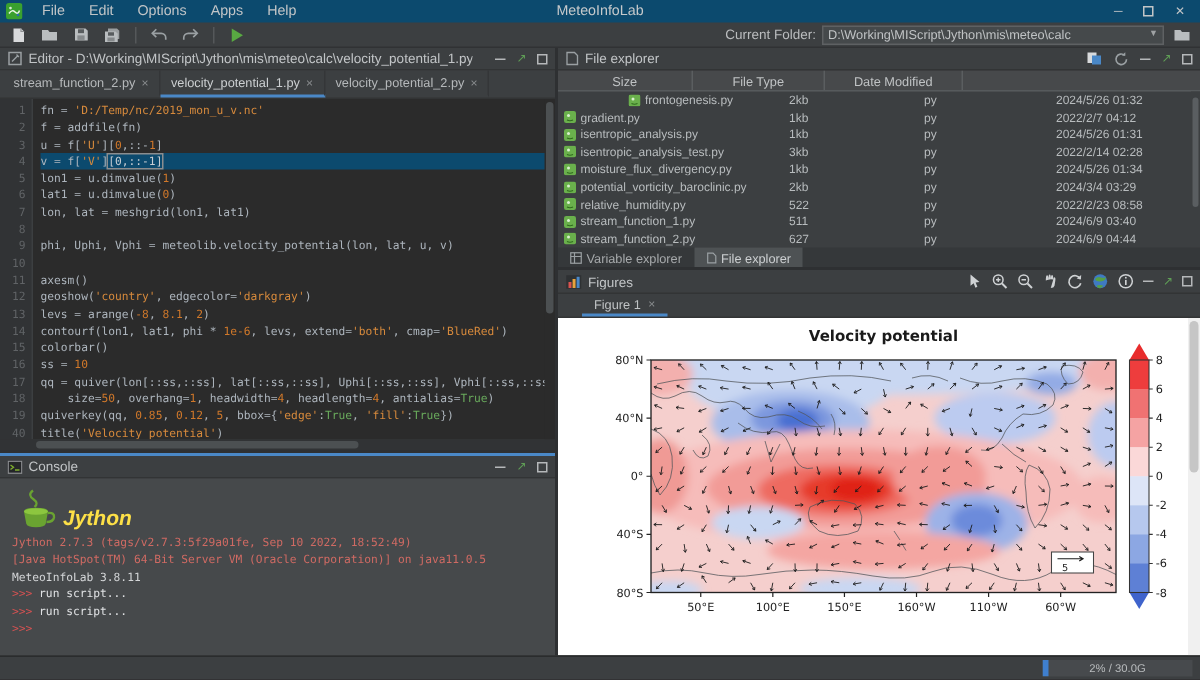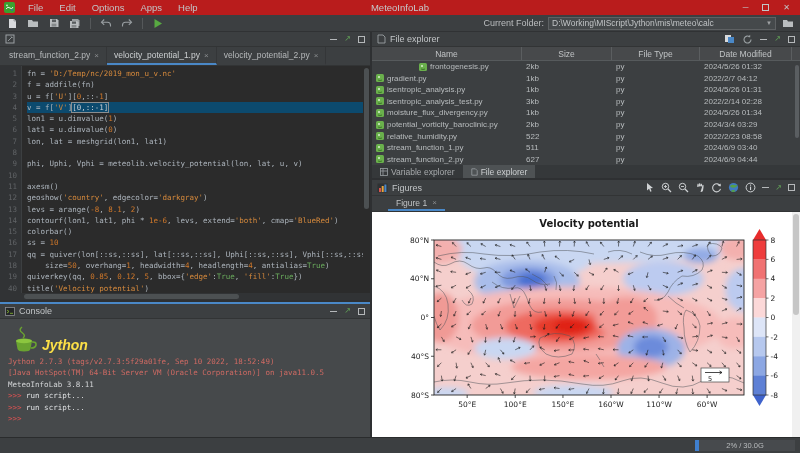--- a/index.html
+++ b/index.html
@@ -2,21 +2,21 @@
 <html><head>
 <meta charset="utf-8">
 <style>
   * { box-sizing: border-box; margin: 0; padding: 0; }
   html,body { width:800px; height:453px; overflow:hidden; background:#2b2b2b;
               font-family:"Liberation Sans", sans-serif; }
   .win { width:800px; height:453px; background:#3c3f41; display:flex; flex-direction:column;
          color:#bbbdbf; position:relative; }
 
   
-  .titlebar { height:15px; display:flex; align-items:center; background:#b91c1c;
+  .titlebar { height:15px; display:flex; align-items:center; background:#0c4a6e;
               font-size:9.5px; color:#c2c5c7; position:relative; flex:0 0 auto; }
   .appicon { margin:0 6px 0 4px; display:flex; }
   .menus { display:flex; gap:2px; }
   .menu-item { padding:0 7px; cursor:default; }
   .wtitle { position:absolute; left:0; right:0; text-align:center; font-size:9.5px;
             color:#c6c9cb; pointer-events:none; }
   .wctrls { margin-left:auto; display:flex; align-items:center; gap:14px; padding-right:10px; z-index:2; }
   .wctrl { font-size:8px; color:#c2c5c7; line-height:1; }
   .wbox { width:7px; height:7px; border:1px solid #c2c5c7; display:inline-block; }
 
@@ -209,20 +209,21 @@
 
   <div class="main">
     <div class="col-left">
 
       <section class="panel editor">
         <header class="phead">
           <svg width="10" height="10" viewBox="0 0 10 10">
               <rect x="1" y="1" width="8" height="8" fill="none" stroke="#9aa0a3"></rect>
               <path d="M3 7 L7 3 M6 2.4 L7.6 4" stroke="#9aa0a3" stroke-width="0.9" fill="none"></path>
             </svg>
+          <span class="ptitle">Editor - D:\Working\MIScript\Jython\mis\meteo\calc\velocity_potential_1.py</span>
           <span class="pctrls">
             <span class="pc-min"></span>
             <span class="pc-ext">↗</span>
             <span class="pc-max"></span>
           </span>
         </header>
         <div class="tabs" id="editor-tabs">
             <div class="tab">
               <span>stream_function_2.py</span>
               <span class="x">×</span>
@@ -323,21 +324,20 @@
                 <path d="M9 5.5 a3.5 3.5 0 1 1 -1.2 -2.6" fill="none" stroke="#9aa0a3" stroke-width="1.1"></path>
                 <path d="M8.2 0.8 L8.2 3.2 L5.8 3" fill="#9aa0a3"></path>
               </svg>
             <span class="pc-min"></span>
             <span class="pc-ext">↗</span>
             <span class="pc-max"></span>
           </span>
         </header>
         <div class="fe-table">
           <div class="fe-head" id="fe-head">
-              <div class="fe-h" style="width: 150px;">Name</div>
               <div class="fe-h" style="width: 90px;">Size</div>
               <div class="fe-h" style="width: 88px;">File Type</div>
               <div class="fe-h" style="width: 92px;">Date Modified</div>
             </div>
           <div class="fe-rows" id="fe-rows">
               <div class="fe-row">
                 <div class="fe-c" style="width: 150px; padding-left: 47px;">
                   <svg width="8" height="8" viewBox="0 0 8 8">
                     <rect width="8" height="8" rx="1.5" fill="#6ab04c"></rect>
                     <circle cx="3" cy="3" r="1" fill="#d9f0cf"></circle>

